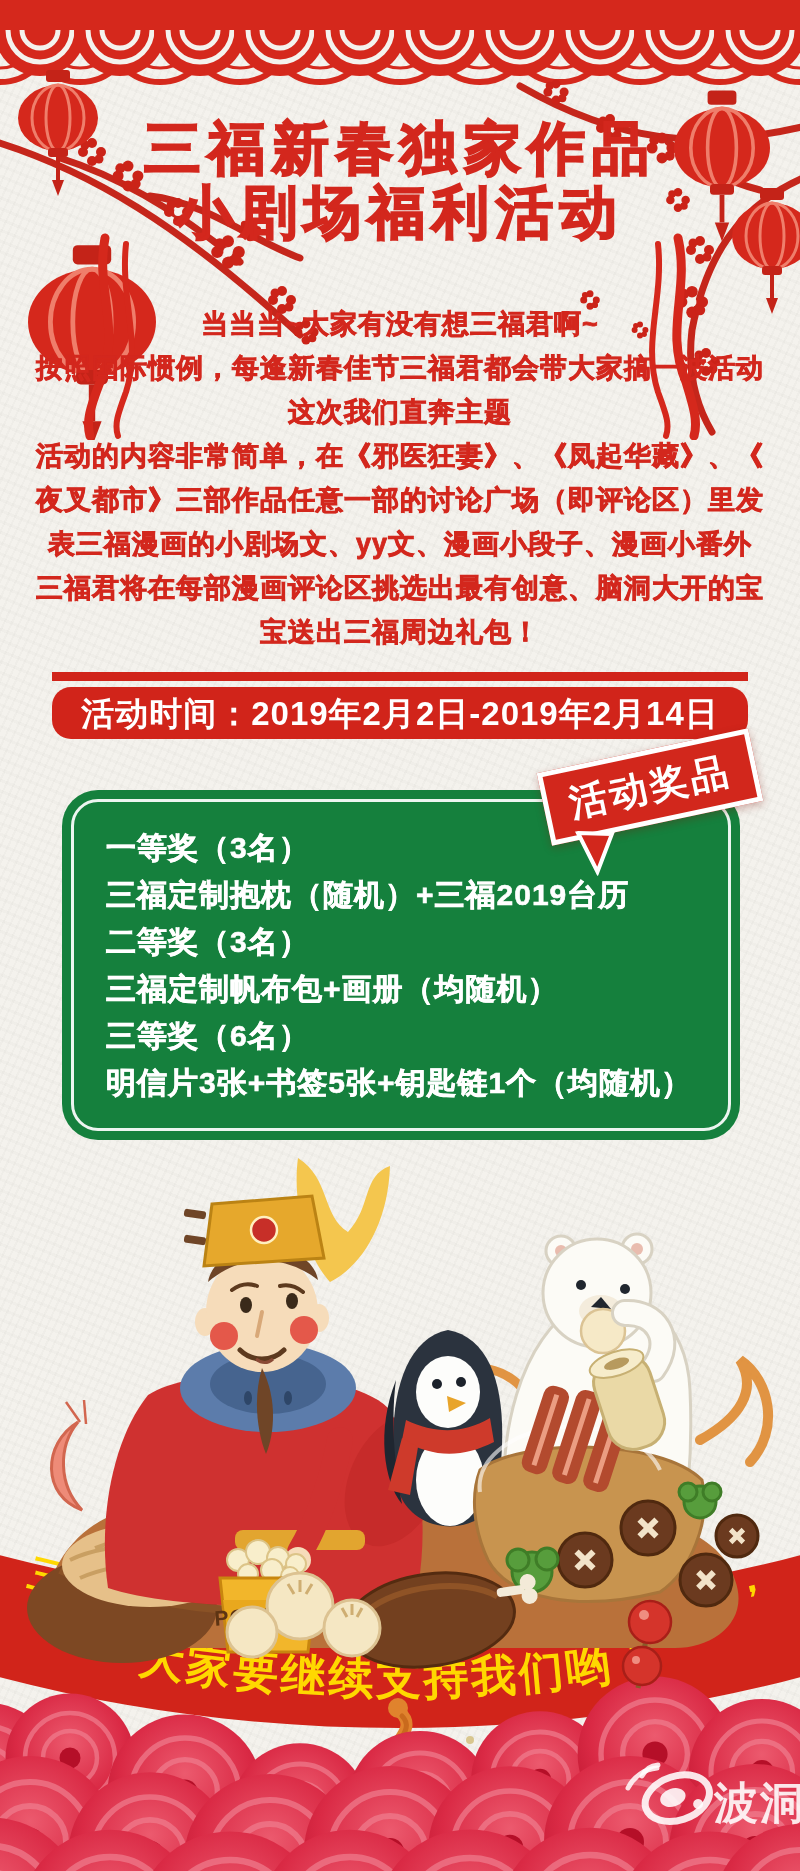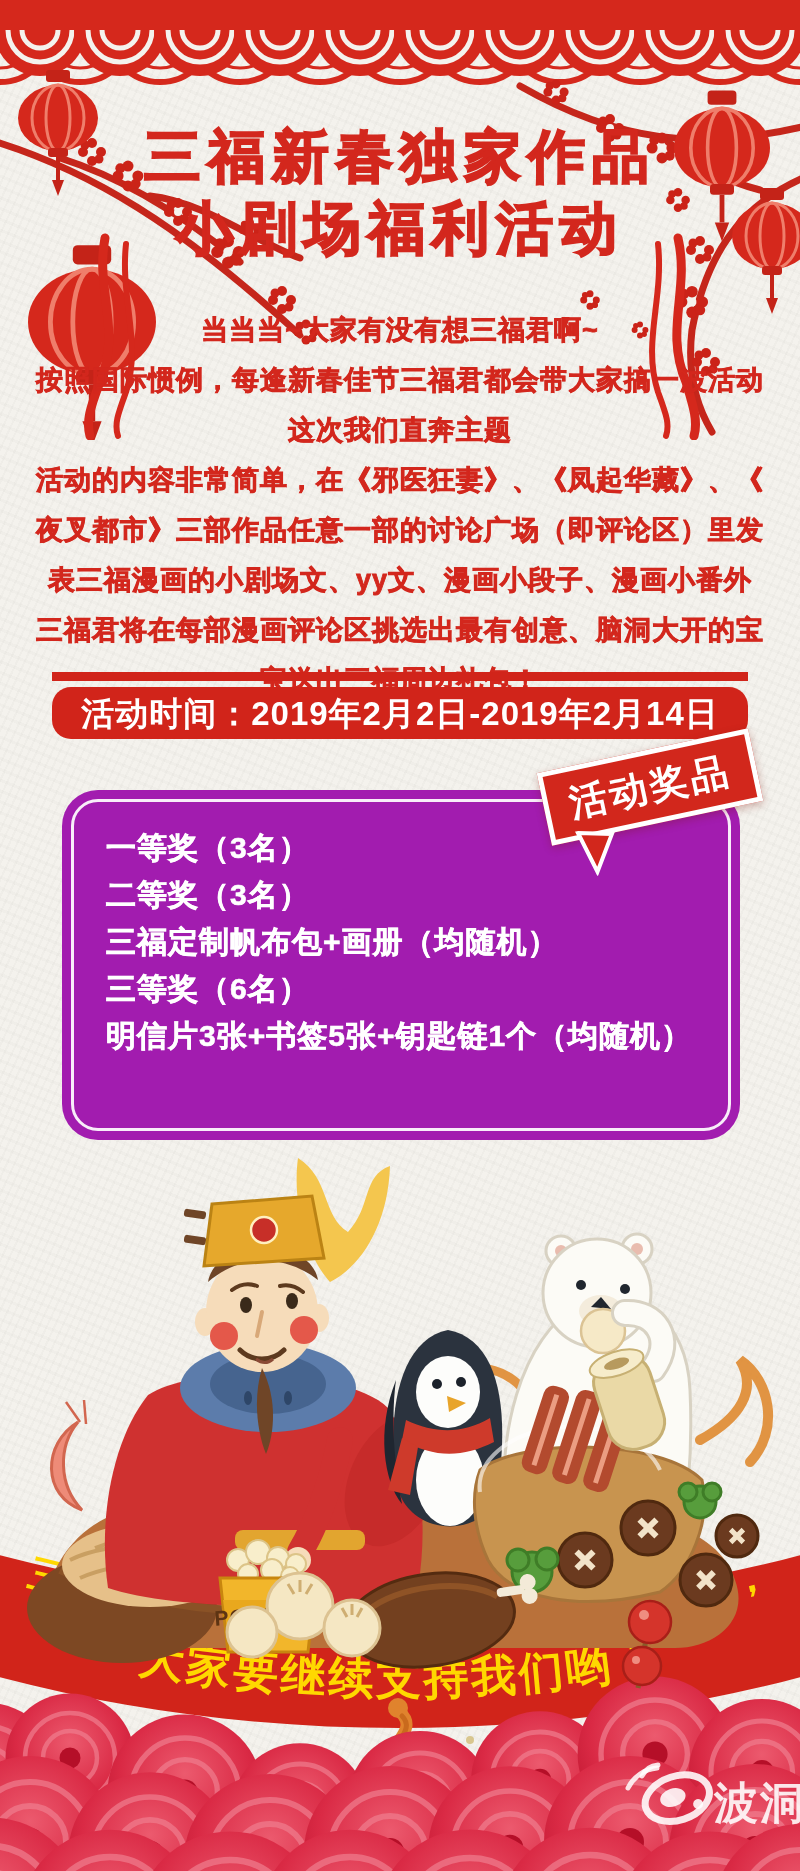--- a/index.html
+++ b/index.html
@@ -14,38 +14,38 @@
       repeating-linear-gradient(115deg, rgba(110,110,100,.035) 0 2px, transparent 2px 7px),
       repeating-linear-gradient(22deg, rgba(110,110,100,.03) 0 3px, transparent 3px 10px);
   }
   svg{display:block;}
   .top-decor{position:absolute;left:0;top:0;z-index:1;}
   .bottom-decor{position:absolute;left:0;top:1540px;z-index:1;}
   .illustration{position:absolute;left:0;top:1140px;z-index:3;}
 
   .title-block{position:absolute;left:0;top:116px;width:100%;text-align:center;z-index:2;color:#d3271d;}
   .title-block h1{
-    margin:8px;font-size:57px;line-height:64px;font-weight:900;letter-spacing:7px;
+    margin:0;font-size:57px;line-height:64px;font-weight:900;letter-spacing:7px;
     -webkit-text-stroke:2px #d3271d;
   }
   .intro{position:absolute;left:0;top:300px;width:100%;text-align:center;z-index:2;color:#d3271d;}
   .intro p{
-    margin:10px;font-size:27px;line-height:40px;font-weight:bold;letter-spacing:1px;
+    margin:4px;font-size:27px;line-height:40px;font-weight:bold;letter-spacing:1px;
     -webkit-text-stroke:.8px #d3271d;
   }
 
   .time-strip{position:absolute;left:52px;top:672px;width:696px;height:9px;background:#d1241a;z-index:2;}
   .time-banner{
     position:absolute;left:52px;top:687px;width:696px;height:52px;background:#d1241a;z-index:2;
     color:#ffffff;text-align:center;font-size:33px;line-height:53px;font-weight:bold;letter-spacing:1px;border-radius:19px;
   }
 
   .prize-box{
     position:absolute;left:62px;top:790px;width:678px;height:350px;z-index:2;
-    background:#a21caf;border-radius:36px;
+    background:#15803d;border-radius:36px;
   }
   .prize-box::before{
     content:"";position:absolute;inset:9px;border:3px solid rgba(255,255,255,.92);
     border-radius:27px;pointer-events:none;
   }
   .prize-lines{position:absolute;left:44px;top:34px;right:20px;}
   .prize-lines div{
     color:#ffffff;font-size:30px;line-height:47px;font-weight:bold;letter-spacing:1px;
     -webkit-text-stroke:.6px #ffffff;white-space:nowrap;
   }
@@ -196,20 +196,21 @@
   </section>
 
   <div class="time-strip"></div>
   <div class="time-banner">
     <span>活动时间：2019年2月2日-2019年2月14日</span>
   </div>
 
   <section class="prize-box">
     <div class="prize-lines">
       <div>一等奖（3名）</div>
+      <div>三福定制抱枕（随机）+三福2019台历</div>
       <div>二等奖（3名）</div>
       <div>三福定制帆布包+画册（均随机）</div>
       <div>三等奖（6名）</div>
       <div>明信片3张+书签5张+钥匙链1个（均随机）</div>
     </div>
   </section>
 
   <div class="prize-badge">
     <span>活动奖品</span>
     <svg class="tail" width="40" height="48" viewBox="0 0 40 48">

